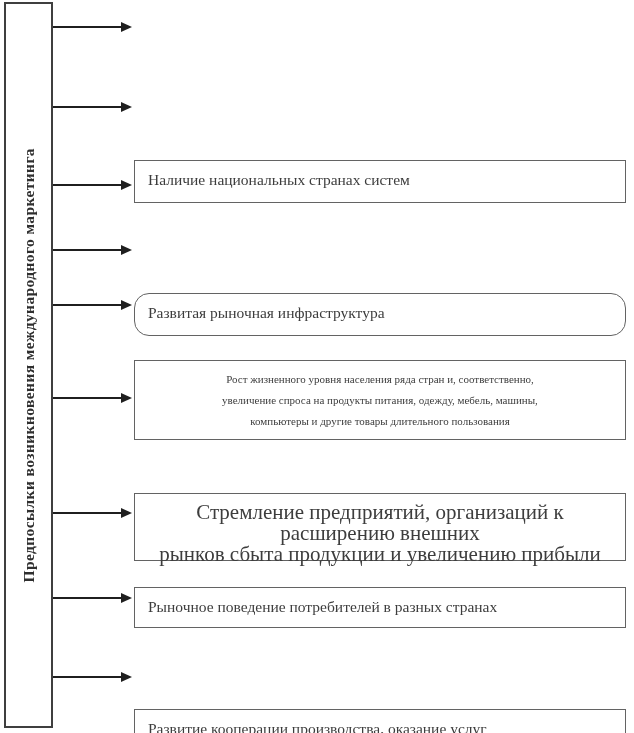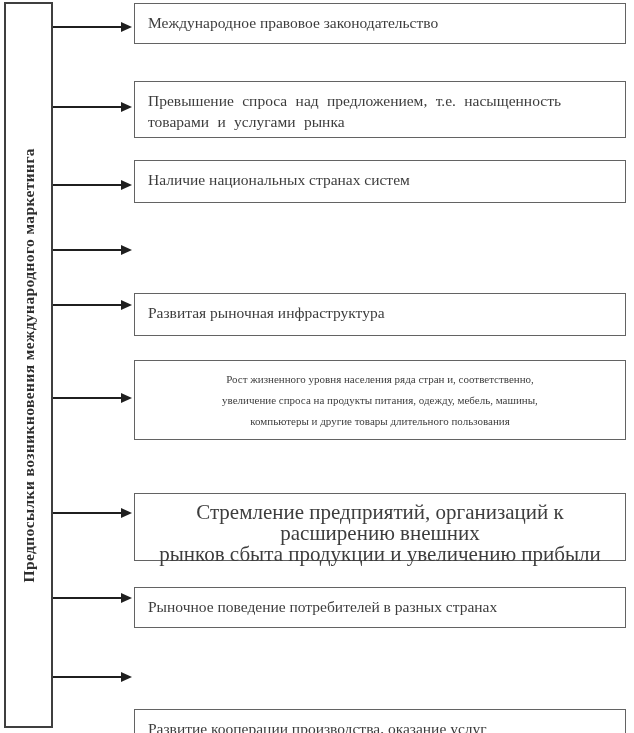--- a/index.html
+++ b/index.html
@@ -43,21 +43,21 @@
     color: #3d3d3d;
     font-size: 15.5px;
     line-height: 21px;
     text-align: left;
   }
   .factor-label { white-space: pre-line; }
   .b1 { top: 3px;   height: 41px; }
   .b2 { top: 81px;  height: 57px; word-spacing: 4.5px; }
   .b3 { top: 160px; height: 43px; }
   .b4 { top: 227px; height: 42px; }
-  .b5 { top: 293px; height: 43px; }
+  .b5 { top: 293px; height: 43px; border-radius: 15px; }
   .b6 { top: 360px; height: 80px; text-align: center; font-size: 11px; padding: 8px 8px; }
   .b7 { top: 493px; height: 68px; text-align: center; font-size: 21px; }
   .b8 { top: 587px; height: 41px; }
   .b9 { top: 665px; height: 41px; margin-top: 44px; }
   .arrow {
     position: absolute;
     left: 53px;
     width: 68px;
     height: 2px;
     background: #1f1f1f;
@@ -95,27 +95,20 @@
   <div class="arrow a1"></div>
   <div class="arrow a2"></div>
   <div class="arrow a3"></div>
   <div class="arrow a4"></div>
   <div class="arrow a5"></div>
   <div class="arrow a6"></div>
   <div class="arrow a7"></div>
   <div class="arrow a8"></div>
   <div class="arrow a9"></div>
 
-  <div class="factor-box b1">
-    <span class="factor-label">Международное правовое законодательство</span>
-  </div>
-  <div class="factor-box b2">
-    <span class="factor-label">Превышение спроса над предложением, т.е. насыщенность
-товарами и услугами рынка</span>
-  </div>
   <div class="factor-box b3">
     <span class="factor-label">Наличие национальных странах систем</span>
   </div>
   <div class="factor-box b5">
     <span class="factor-label">Развитая рыночная инфраструктура</span>
   </div>
   <div class="factor-box b6">
     <span class="factor-label">Рост жизненного уровня населения ряда стран и, соответственно,
 увеличение спроса на продукты питания, одежду, мебель, машины,
 компьютеры и другие товары длительного пользования</span>

